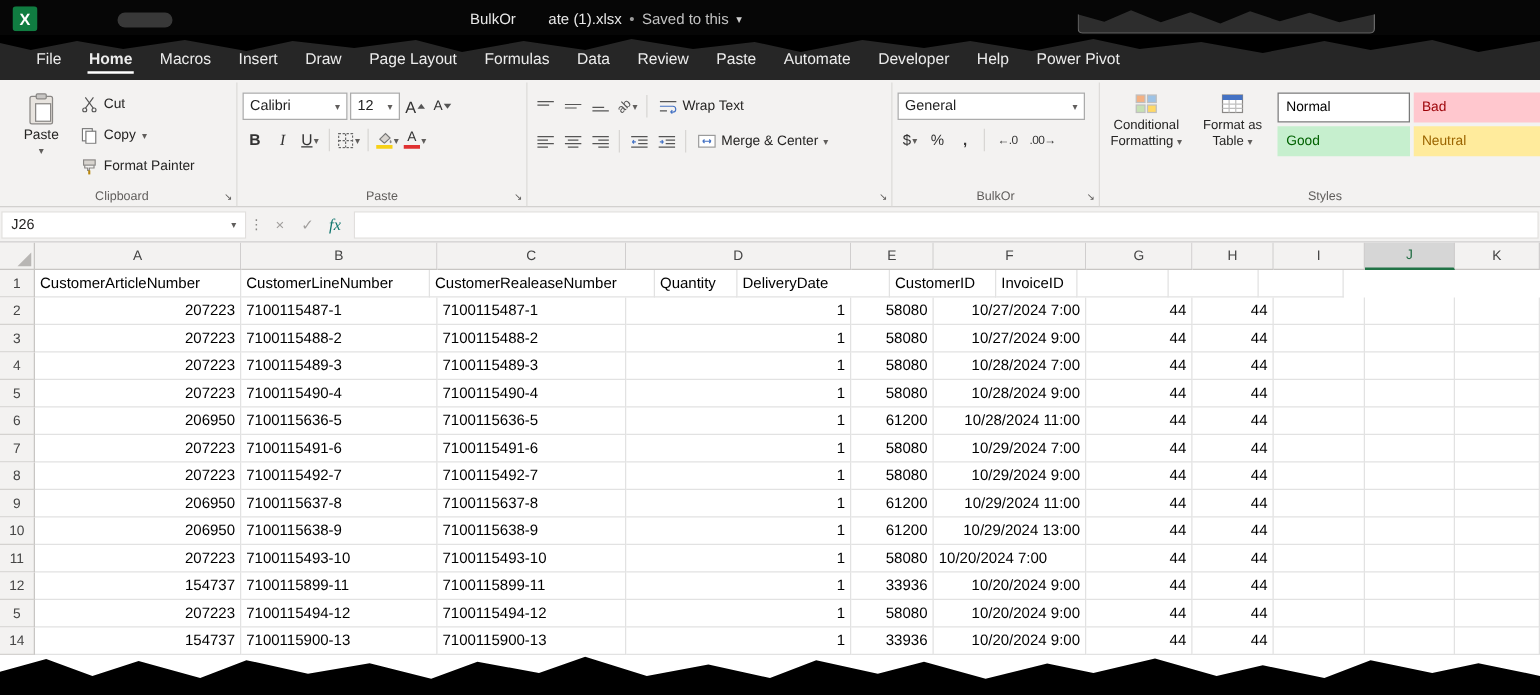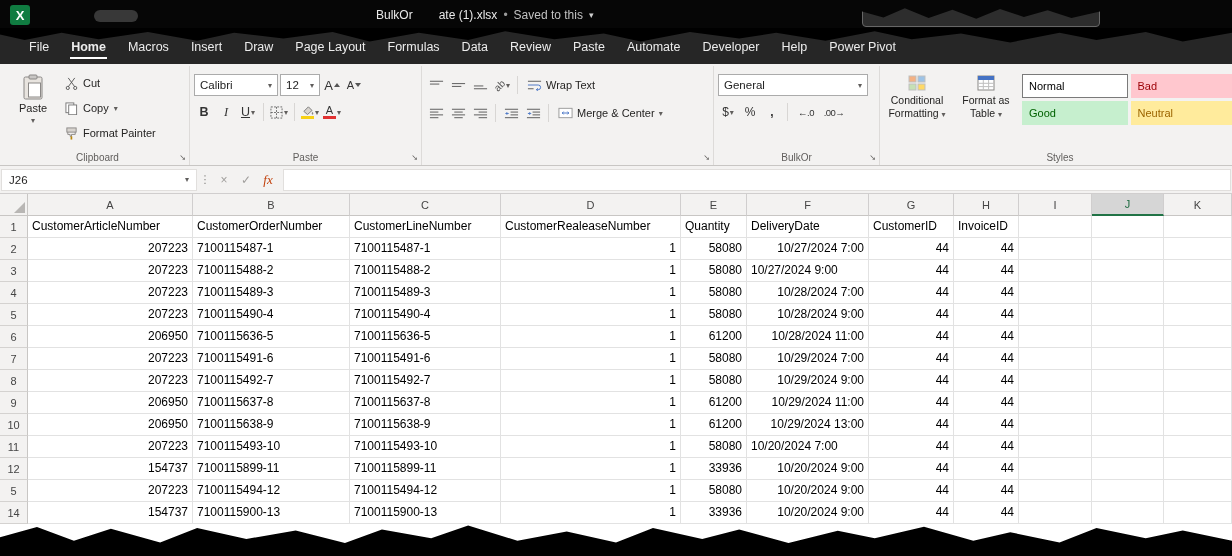--- a/index.html
+++ b/index.html
@@ -67,21 +67,21 @@
   .gallery { width:214px; display:grid; grid-template-columns:1fr 1fr; gap:3px; align-content:start; padding-top:2px; }
   .gcell { height:24px; font-size:11px; line-height:22px; padding-left:6px; border:1px solid transparent; cursor:default; }
   .gcell.gsel { border:1px solid #7a7a7a; }
 
   
   .formulabar { position:absolute; top:166px; left:0; width:100%; height:28px; background:#f3f2f1; border-bottom:1px solid #d0cece; display:flex; align-items:center; padding:0 1px; z-index:10; }
   .namebox { width:196px; height:22px; background:#fff; border:1px solid #e1dfdd; display:flex; align-items:center; padding:0 7px; font-size:11.5px; color:#252423; }
   .namebox .chev { margin-left:auto; }
   .fb-dots { width:16px; text-align:center; color:#8a8886; font-size:11px; }
   .fb-btn { width:22px; height:22px; display:flex; align-items:center; justify-content:center; color:#a19f9d; font-size:12px; }
-  .fb-fx { color:#c2410c; font-family:"Liberation Serif",serif; font-style:italic; font-size:13px; }
+  .fb-fx { color:#0f766e; font-family:"Liberation Serif",serif; font-style:italic; font-size:13px; }
   .fb-input { flex:1; height:22px; background:#fff; border:1px solid #e1dfdd; margin-left:4px; font-size:11.5px; padding:0 6px; color:#252423; line-height:20px; }
 
   
   .sheet { position:absolute; top:194px; left:0; width:100%; bottom:0; background:#fff; z-index:5; }
   .colheaders { display:flex; height:22px; }
   .corner { width:28px; height:22px; background:#f3f2f1; border-right:1px solid #c8c6c4; border-bottom:1px solid #c8c6c4; position:relative; flex:none; }
   .corner-tri { position:absolute; right:2px; bottom:2px; width:0; height:0; border-left:11px solid transparent; border-bottom:11px solid #b8b6b4; }
   .chead { height:22px; background:#f3f2f1; border-right:1px solid #d0cece; border-bottom:1px solid #c8c6c4; font-size:11px; color:#454545; display:flex; align-items:center; justify-content:center; flex:none; }
   .chead.sel { background:#d6d6d6; border-bottom:2px solid #217346; color:#1e6b41; }
   .grow { display:flex; height:22px; }
@@ -424,21 +424,20 @@
         <div class="chead" style="width: 85px;">G</div>
         <div class="chead" style="width: 65px;">H</div>
         <div class="chead" style="width: 73px;">I</div>
         <div class="chead sel" style="width: 72px;">J</div>
         <div class="chead" style="width: 68px;">K</div>
       </div>
     <div class="grid">
         <div class="grow">
           <div class="rhead">1</div>
           <div class="cell" style="width: 165px; text-align: left;">CustomerArticleNumber</div>
-          <div class="cell" style="width: 157px; text-align: left;">CustomerOrderNumber</div>
           <div class="cell" style="width: 151px; text-align: left;">CustomerLineNumber</div>
           <div class="cell" style="width: 180px; text-align: left;">CustomerRealeaseNumber</div>
           <div class="cell" style="width: 66px; text-align: left;">Quantity</div>
           <div class="cell" style="width: 122px; text-align: left;">DeliveryDate</div>
           <div class="cell" style="width: 85px; text-align: left;">CustomerID</div>
           <div class="cell" style="width: 65px; text-align: left;">InvoiceID</div>
           <div class="cell" style="width: 73px; text-align: left;"></div>
           <div class="cell" style="width: 72px; text-align: left;"></div>
           <div class="cell" style="width: 68px; text-align: left;"></div>
         </div>
@@ -456,21 +455,21 @@
           <div class="cell" style="width: 72px; text-align: right;"></div>
           <div class="cell" style="width: 68px; text-align: right;"></div>
         </div>
         <div class="grow">
           <div class="rhead">3</div>
           <div class="cell" style="width: 165px; text-align: right;">207223</div>
           <div class="cell" style="width: 157px; text-align: left;">7100115488-2</div>
           <div class="cell" style="width: 151px; text-align: left;">7100115488-2</div>
           <div class="cell" style="width: 180px; text-align: right;">1</div>
           <div class="cell" style="width: 66px; text-align: right;">58080</div>
-          <div class="cell" style="width: 122px; text-align: left;">10/27/2024 9:00</div>
+          <div class="cell" style="width: 122px; text-align: right;">10/27/2024 9:00</div>
           <div class="cell" style="width: 85px; text-align: right;">44</div>
           <div class="cell" style="width: 65px; text-align: right;">44</div>
           <div class="cell" style="width: 73px; text-align: right;"></div>
           <div class="cell" style="width: 72px; text-align: right;"></div>
           <div class="cell" style="width: 68px; text-align: right;"></div>
         </div>
         <div class="grow">
           <div class="rhead">4</div>
           <div class="cell" style="width: 165px; text-align: right;">207223</div>
           <div class="cell" style="width: 157px; text-align: left;">7100115489-3</div>

